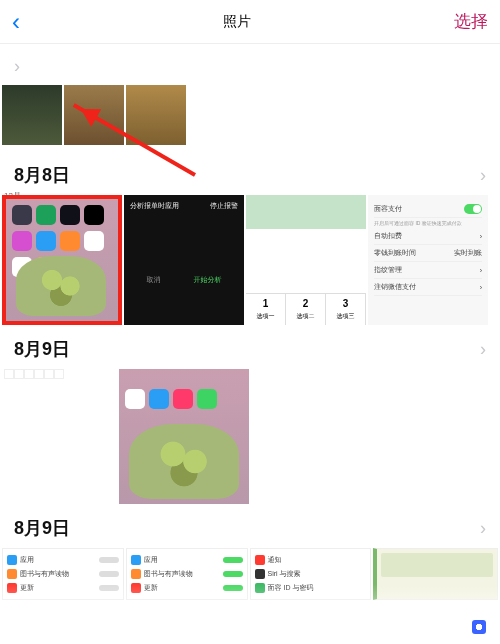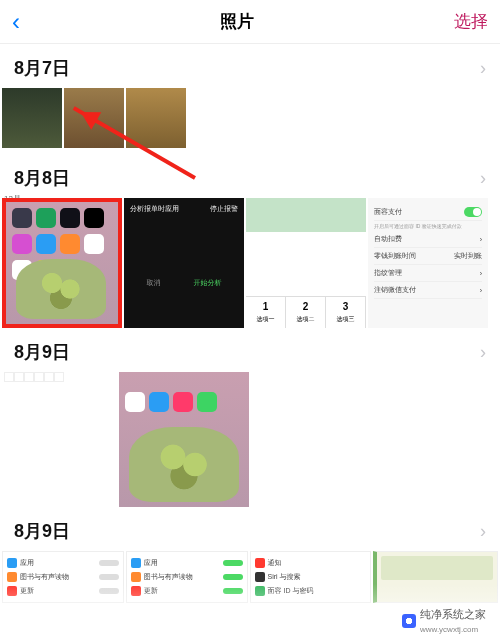--- a/index.html
+++ b/index.html
@@ -1,19 +1,19 @@
 <!DOCTYPE html>
 <html><head>
 <meta charset="utf-8">
 <style>
   * { box-sizing: border-box; margin: 0; padding: 0; }
   body { font-family: -apple-system, "Helvetica Neue", Arial, sans-serif; width: 500px; height: 644px; background: #fff; overflow: hidden; position: relative; }
   .nav { display: flex; align-items: center; justify-content: space-between; height: 44px; padding: 0 12px; border-bottom: 1px solid #eee; }
   .nav .back { color: #007aff; font-size: 24px; font-weight: 500; }
-  .nav .title { font-size: 17px; font-weight: 700; }
+  .nav .title { font-size: 14px; font-weight: 400; }
   .nav .select { color: #be185d; font-size: 17px; }
   .section-header { display: flex; align-items: center; justify-content: space-between; padding: 12px 14px 8px; }
   .section-header .date { font-size: 18px; font-weight: 700; color: #111; }
   .chev { color: #c7c7cc; font-size: 18px; }
   .thumbs { display: flex; flex-wrap: wrap; gap: 2px; padding: 0 2px; }
   .thumb { width: 120px; height: 130px; background: #eee; position: relative; overflow: hidden; }
   .thumb.small { width: 60px; height: 60px; }
   .red-box { border: 4px solid #f0231a; }
   .arrow { position: absolute; width: 140px; height: 4px; background: #f0231a; transform-origin: right center; }
   .arrow::before { content: ""; position: absolute; left: -2px; top: -8px; border: 10px solid transparent; border-right: 18px solid #f0231a; }
@@ -56,21 +56,20 @@
 </head>
 <body>
 
 <div class="nav">
   <span class="back">‹</span>
   <span class="title">照片</span>
   <span class="select">选择</span>
 </div>
 
 <div class="section-header">
-  <span class="date">8月7日</span>
   <span class="chev">›</span>
 </div>
 <div style="position:relative;">
   <span class="label12">12月</span>
   <div class="thumbs">
     <div class="thumb small tree-thumb" style="background:linear-gradient(#2d3a2a,#4d5a3a);"></div>
     <div class="thumb small tree-thumb"></div>
     <div class="thumb small tree-thumb" style="background:linear-gradient(#b08a4a,#7d6030);"></div>
   </div>
 </div>
@@ -229,17 +228,13 @@
   </div>
   <div class="listcell" style="background:#f4f4e4;border-left:4px solid #7ab86a;">
     <div style="height:24px;background:#dfe8c8;border-radius:2px;margin-bottom:4px;"></div>
   </div>
 </div>
 
 <div class="fade"></div>
 
 <div class="watermark">
   <span class="wm-logo"></span>
-  <span>
-    <span>纯净系统之家</span><br>
-    <span style="font-size:8px;color:#888">www.ycwxtj.com</span>
-  </span>
 </div>
 
 </body></html>

